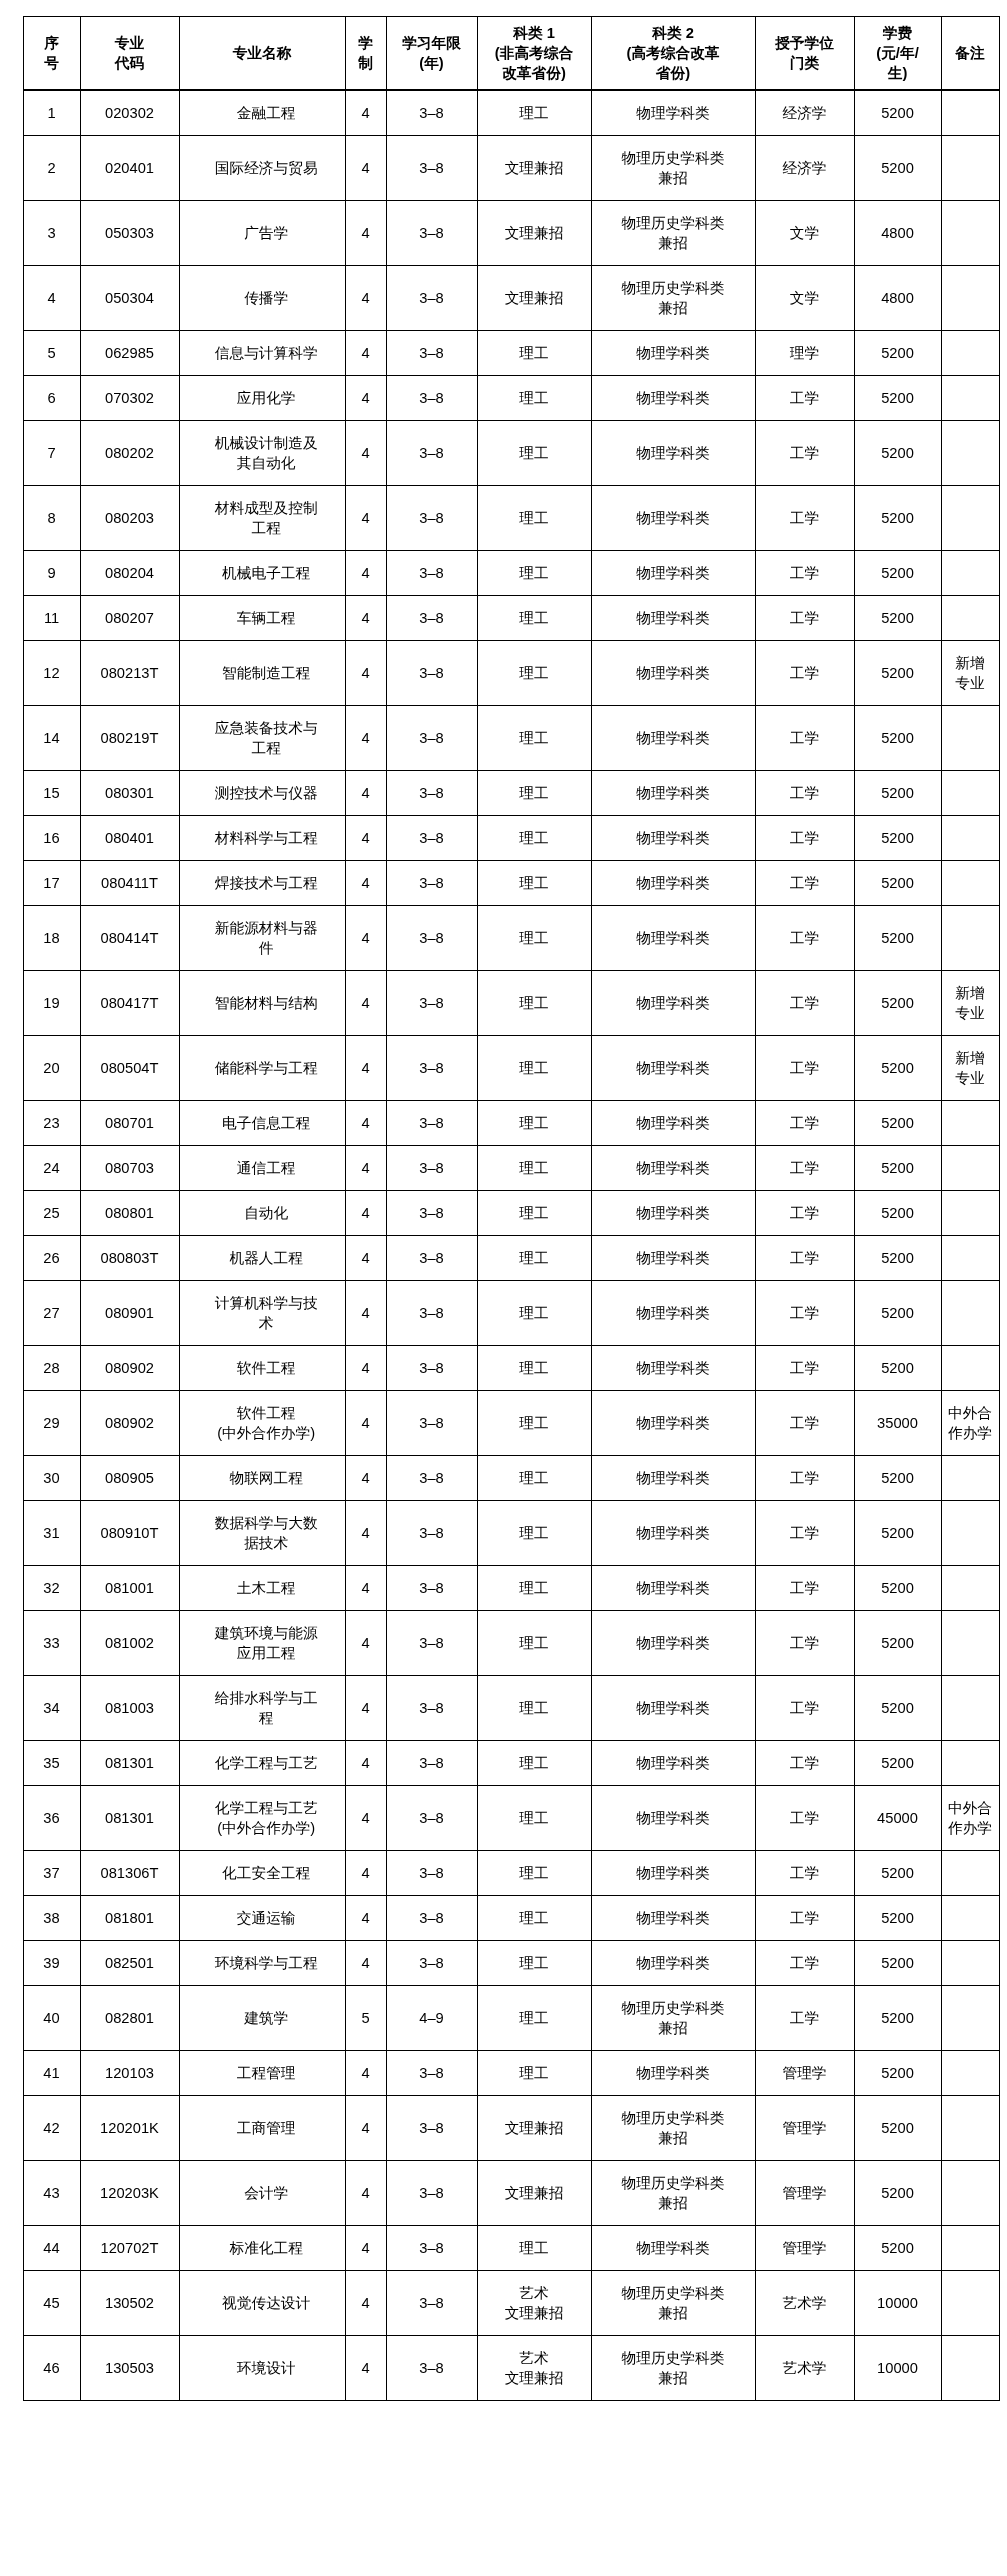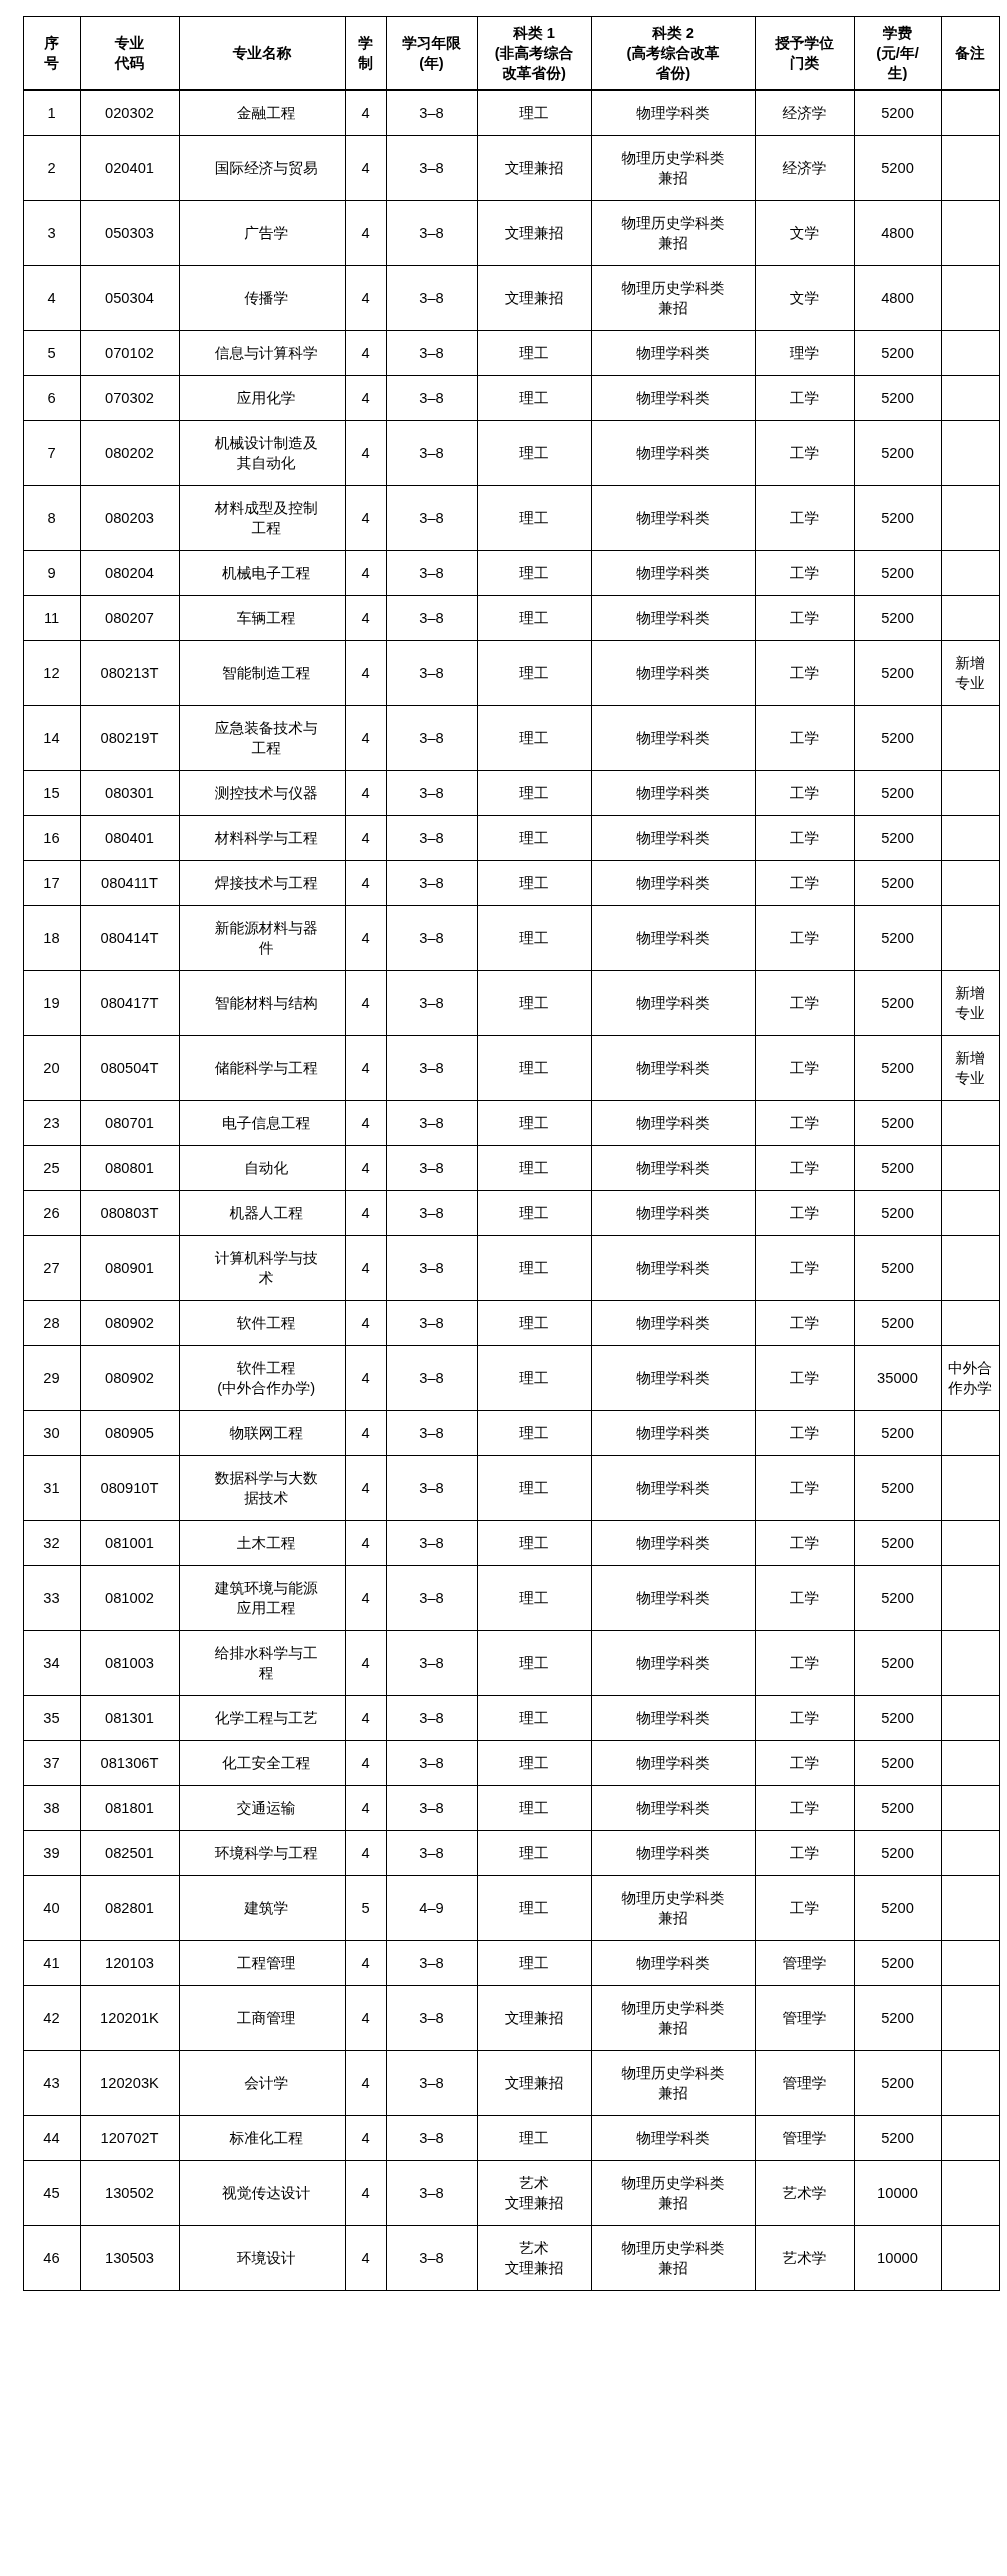--- a/index.html
+++ b/index.html
@@ -135,21 +135,21 @@
           <td class="col-years">3–8</td>
           <td class="col-cat1">文理兼招</td>
           <td class="col-cat2">物理历史学科类
 兼招</td>
           <td class="col-degree">文学</td>
           <td class="col-tuition">4800</td>
           <td class="col-remark"></td>
         </tr>
         <tr>
           <td class="col-index">5</td>
-          <td class="col-code">070102</td>
+          <td class="col-code">062985</td>
           <td class="col-name">信息与计算科学</td>
           <td class="col-duration">4</td>
           <td class="col-years">3–8</td>
           <td class="col-cat1">理工</td>
           <td class="col-cat2">物理学科类</td>
           <td class="col-degree">理学</td>
           <td class="col-tuition">5200</td>
           <td class="col-remark"></td>
         </tr>
         <tr>
@@ -321,20 +321,32 @@
           <td class="col-name">电子信息工程</td>
           <td class="col-duration">4</td>
           <td class="col-years">3–8</td>
           <td class="col-cat1">理工</td>
           <td class="col-cat2">物理学科类</td>
           <td class="col-degree">工学</td>
           <td class="col-tuition">5200</td>
           <td class="col-remark"></td>
         </tr>
         <tr>
+          <td class="col-index">24</td>
+          <td class="col-code">080703</td>
+          <td class="col-name">通信工程</td>
+          <td class="col-duration">4</td>
+          <td class="col-years">3–8</td>
+          <td class="col-cat1">理工</td>
+          <td class="col-cat2">物理学科类</td>
+          <td class="col-degree">工学</td>
+          <td class="col-tuition">5200</td>
+          <td class="col-remark"></td>
+        </tr>
+        <tr>
           <td class="col-index">25</td>
           <td class="col-code">080801</td>
           <td class="col-name">自动化</td>
           <td class="col-duration">4</td>
           <td class="col-years">3–8</td>
           <td class="col-cat1">理工</td>
           <td class="col-cat2">物理学科类</td>
           <td class="col-degree">工学</td>
           <td class="col-tuition">5200</td>
           <td class="col-remark"></td>
@@ -457,20 +469,34 @@
           <td class="col-index">35</td>
           <td class="col-code">081301</td>
           <td class="col-name">化学工程与工艺</td>
           <td class="col-duration">4</td>
           <td class="col-years">3–8</td>
           <td class="col-cat1">理工</td>
           <td class="col-cat2">物理学科类</td>
           <td class="col-degree">工学</td>
           <td class="col-tuition">5200</td>
           <td class="col-remark"></td>
+        </tr>
+        <tr>
+          <td class="col-index">36</td>
+          <td class="col-code">081301</td>
+          <td class="col-name">化学工程与工艺
+(中外合作办学)</td>
+          <td class="col-duration">4</td>
+          <td class="col-years">3–8</td>
+          <td class="col-cat1">理工</td>
+          <td class="col-cat2">物理学科类</td>
+          <td class="col-degree">工学</td>
+          <td class="col-tuition">45000</td>
+          <td class="col-remark">中外合
+作办学</td>
         </tr>
         <tr>
           <td class="col-index">37</td>
           <td class="col-code">081306T</td>
           <td class="col-name">化工安全工程</td>
           <td class="col-duration">4</td>
           <td class="col-years">3–8</td>
           <td class="col-cat1">理工</td>
           <td class="col-cat2">物理学科类</td>
           <td class="col-degree">工学</td>

